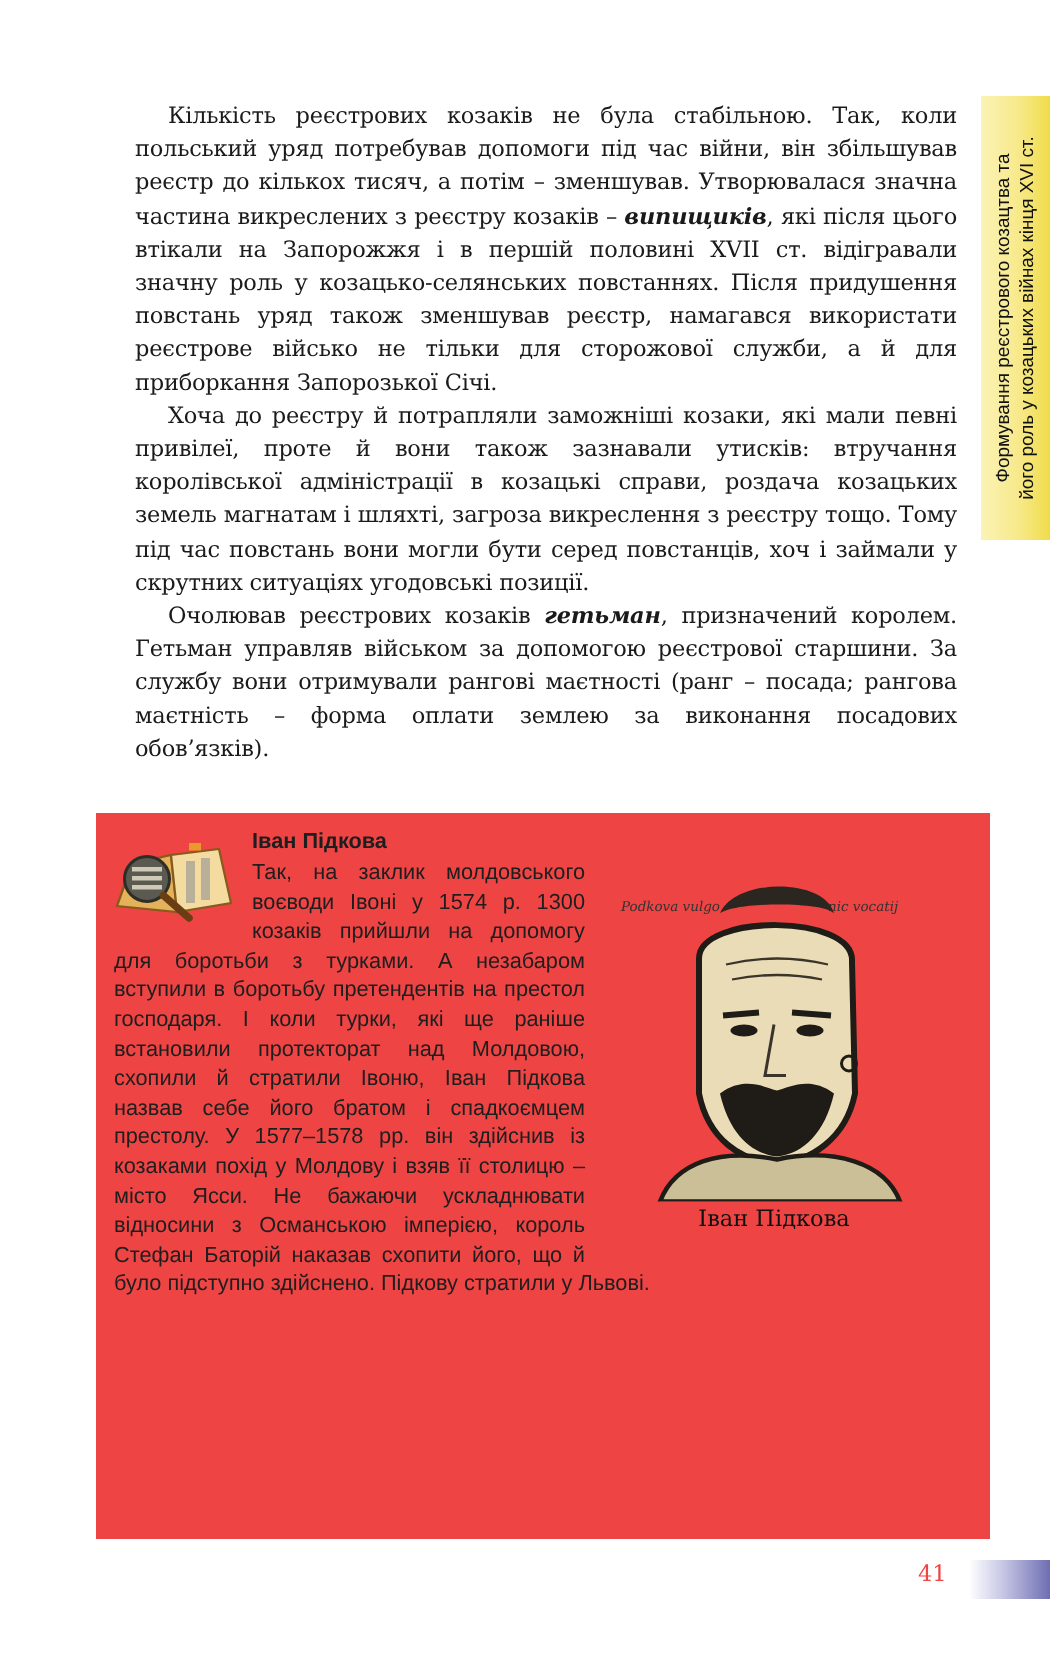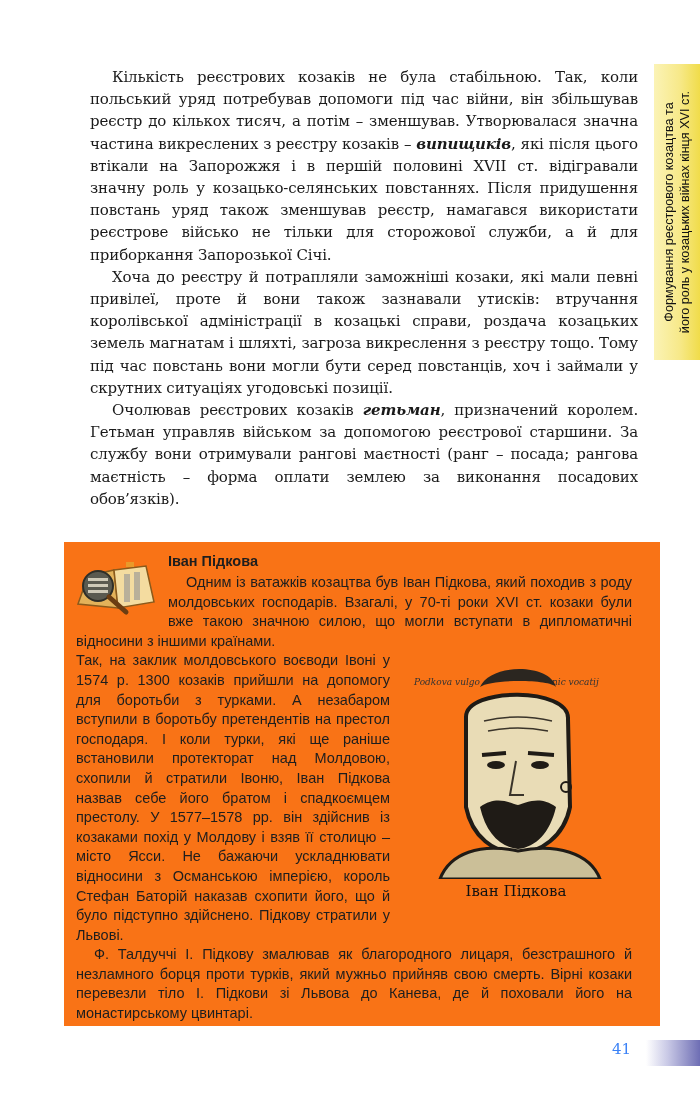--- a/index.html
+++ b/index.html
@@ -23,21 +23,21 @@
     .side-tab .rot {
       position: absolute; left: 50%; top: 50%;
       width: 290px; transform: translate(-50%, -50%) rotate(-90deg);
       font-family: "Liberation Sans", "DejaVu Sans", sans-serif;
       font-size: 12.6px; line-height: 15.5px; color: #111;
       text-align: center; white-space: nowrap;
     }
 
     .info-box {
       position: absolute; left: 64px; top: 542px; width: 596px; height: 484px;
-      background: #f97316;
+      background: #ef4444;
     }
     .info-box .inner {
       position: absolute; left: 12px; top: 8px; width: 556px;
       font-family: "Liberation Sans", "DejaVu Sans", sans-serif;
       font-size: 14.5px; line-height: 19.6px; color: #1e1e1e;
       text-align: justify;
     }
     .book-icon {
       float: left; width: 82px; height: 62px; margin: 6px 12px 4px -2px;
     }
@@ -50,21 +50,21 @@
       float: right; width: 232px; height: 248px; margin: 6px 0 20px 10px;
       position: relative;
     }
     .portrait svg { display: block; }
     .portrait-caption {
       position: absolute; left: 0; right: 0; bottom: 4px; text-align: center;
       font-family: "DejaVu Serif", "Liberation Serif", serif; font-size: 15px; color: #111;
     }
     .page-number {
       position: absolute; left: 612px; top: 1040px;
-      font-family: "DejaVu Serif", "Liberation Serif", serif; font-size: 15px; color: #3b82f6;
+      font-family: "DejaVu Serif", "Liberation Serif", serif; font-size: 15px; color: #ef4444;
     }
     .page-band {
       position: absolute; left: 646px; top: 1040px; width: 54px; height: 26px;
       background: linear-gradient(to right, #ffffff 0%, #c9c9e6 40%, #6e6eb4 100%);
     }
   </style>
 </head>
 <body>
 
 <div class="main-text">
@@ -90,39 +90,37 @@
         <rect x="60" y="16" width="6" height="28" fill="#b9b09a"></rect>
         <rect x="52" y="6" width="8" height="5" fill="#e99a2a"></rect>
         <circle cx="24" cy="30" r="15" fill="#5a5a50" stroke="#2e2e28" stroke-width="2"></circle>
         <rect x="14" y="22" width="20" height="3" fill="#cfcab8"></rect>
         <rect x="14" y="28" width="20" height="3" fill="#cfcab8"></rect>
         <rect x="14" y="34" width="20" height="3" fill="#cfcab8"></rect>
         <line x1="35" y1="41" x2="52" y2="56" stroke="#6b3d12" stroke-width="5" stroke-linecap="round"></line>
       </svg>
     </span>
     <div class="box-title">Іван Підкова</div>
-    <p class="box-p indent">Одним із ватажків козацтва був Іван Підкова, який походив з роду молдовських господарів. Взагалі, у 70-ті роки XVI ст. козаки були вже такою значною силою, що могли вступати в дипломатичні відносини з іншими країнами.</p>
     <div class="portrait">
       <svg width="232" height="222" viewBox="0 0 232 222">
         <text x="14" y="28" font-family="DejaVu Serif, serif" font-style="italic" font-size="9" fill="#333">Podkova vulgo</text>
         <text x="152" y="28" font-family="DejaVu Serif, serif" font-style="italic" font-size="9" fill="#333">nic vocatij</text>
         <path d="M80 30 C90 6 150 6 156 30 C150 22 90 22 80 30 Z" fill="#2b2620"></path>
         <path d="M66 60 C66 30 170 30 168 62 L170 150 C164 180 140 196 118 196 C94 196 72 180 66 150 Z" fill="#e9dcb6" stroke="#1f1b16" stroke-width="4"></path>
         <path d="M84 64 Q118 56 152 64" stroke="#3a342a" stroke-width="1.5" fill="none"></path>
         <path d="M88 74 Q118 68 148 74" stroke="#3a342a" stroke-width="1.5" fill="none"></path>
         <path d="M82 98 L106 96" stroke="#1f1b16" stroke-width="4"></path>
         <path d="M128 96 L154 98" stroke="#1f1b16" stroke-width="4"></path>
         <ellipse cx="96" cy="108" rx="9" ry="4" fill="#1f1b16"></ellipse>
         <ellipse cx="140" cy="108" rx="9" ry="4" fill="#1f1b16"></ellipse>
         <path d="M116 104 L110 138 L124 138" stroke="#3a342a" stroke-width="2" fill="none"></path>
         <path d="M80 150 C96 138 110 146 118 148 C126 146 140 138 156 150 C150 176 136 190 118 192 C100 190 86 176 80 150 Z" fill="#1f1b16"></path>
         <circle cx="166" cy="130" r="5" fill="none" stroke="#1f1b16" stroke-width="2"></circle>
         <path d="M40 222 C50 196 80 186 118 194 C156 186 190 196 200 222 Z" fill="#cbbf98" stroke="#1f1b16" stroke-width="3"></path>
       </svg>
       <div class="portrait-caption">Іван Підкова</div>
     </div>
     <p class="box-p">Так, на заклик молдовського воєводи Івоні у 1574 р. 1300 козаків прийшли на допомогу для боротьби з турками. А незабаром вступили в боротьбу претендентів на престол господаря. І коли турки, які ще раніше встановили протекторат над Молдовою, схопили й стратили Івоню, Іван Підкова назвав себе його братом і спадкоємцем престолу. У 1577–1578 рр. він здійснив із козаками похід у Молдову і взяв її столицю – місто Ясси. Не бажаючи ускладнювати відносини з Османською імперією, король Стефан Баторій наказав схопити його, що й було підступно здійснено. Підкову стратили у Львові.</p>
-    <p class="box-p indent">Ф. Талдуччі І. Підкову змалював як благородного лицаря, безстрашного й незламного борця проти турків, який мужньо прийняв свою смерть. Вірні козаки перевезли тіло І. Підкови зі Львова до Канева, де й поховали його на монастирському цвинтарі.</p>
   </div>
 </div>
 
 <div class="page-number">41</div>
 <div class="page-band"></div>
 
 </body></html>

